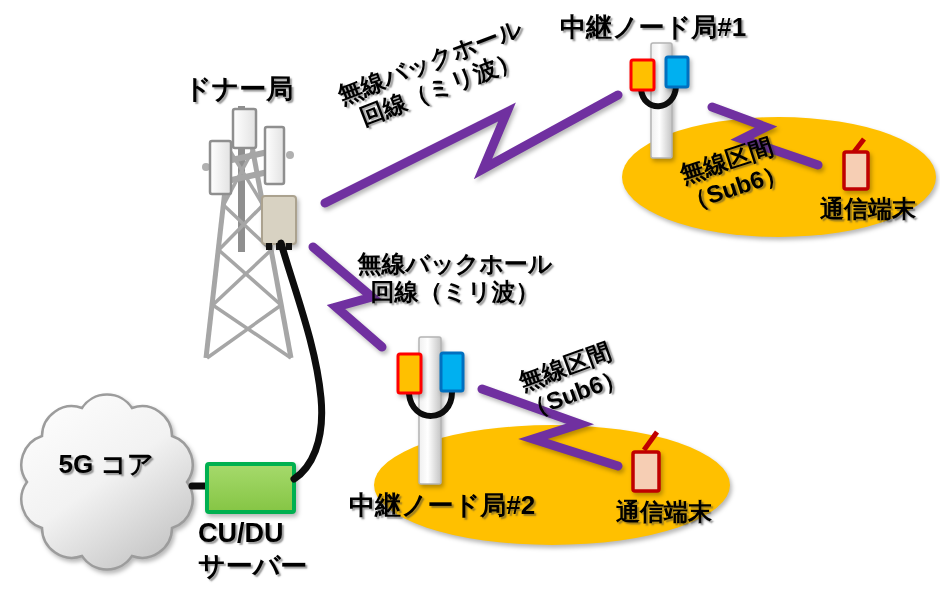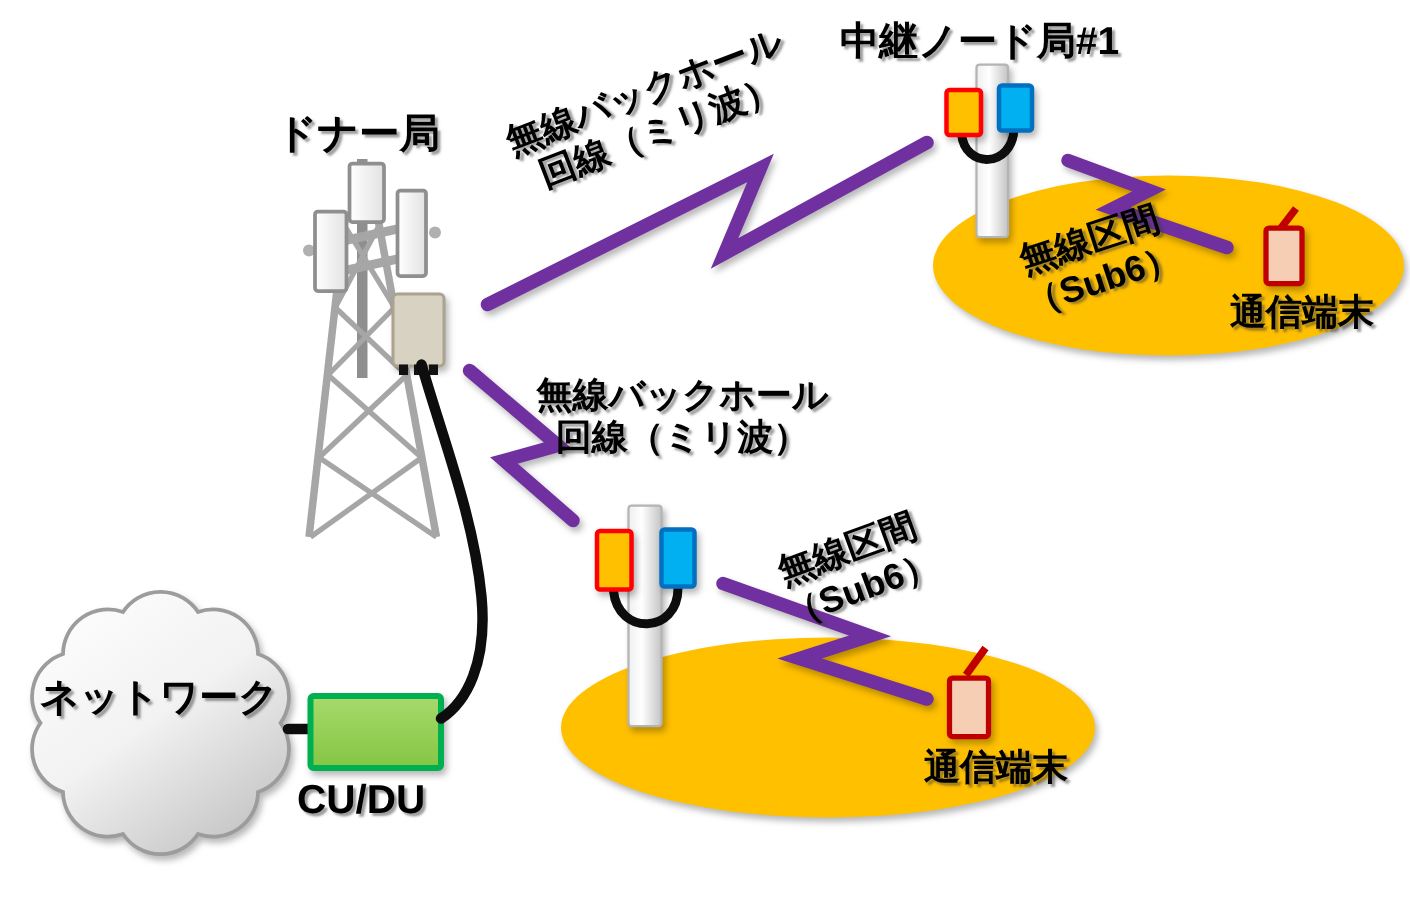--- a/index.html
+++ b/index.html
@@ -162,24 +162,26 @@
     <span>（Sub6）</span>
   </div>
 
   <div class="lbl f24" style="left:820px; top:195px;">通信端末</div>
 
   <div class="lbl f24 center rot20" style="left:500px; top:352px; width:140px;">
     <span>無線区間</span>
     <span>（Sub6）</span>
   </div>
 
+  <div class="lbl f26" style="left:349px; top:490px;">中継ノード局#2</div>
 
   <div class="lbl f24" style="left:616px; top:498px;">通信端末</div>
 
   <div class="lbl f26 center" style="left:15px; top:449px; width:182px;">
-    <span>ネットワーク</span>
+    <span>5G コア</span>
   </div>
 
   <div class="lbl f27" style="left:198px; top:517px; line-height:1.22;">
     <span>CU/DU</span>
+    <span>サーバー</span>
   </div>
 
 </div>
 
 </body></html>

